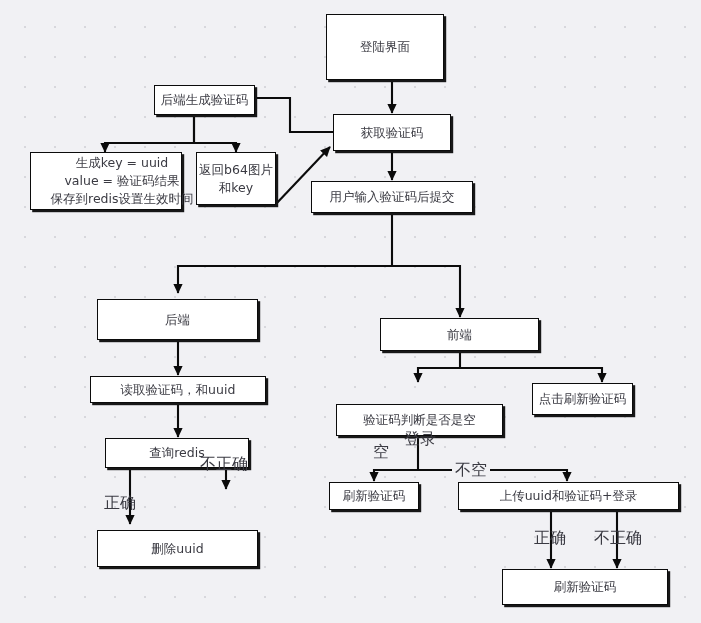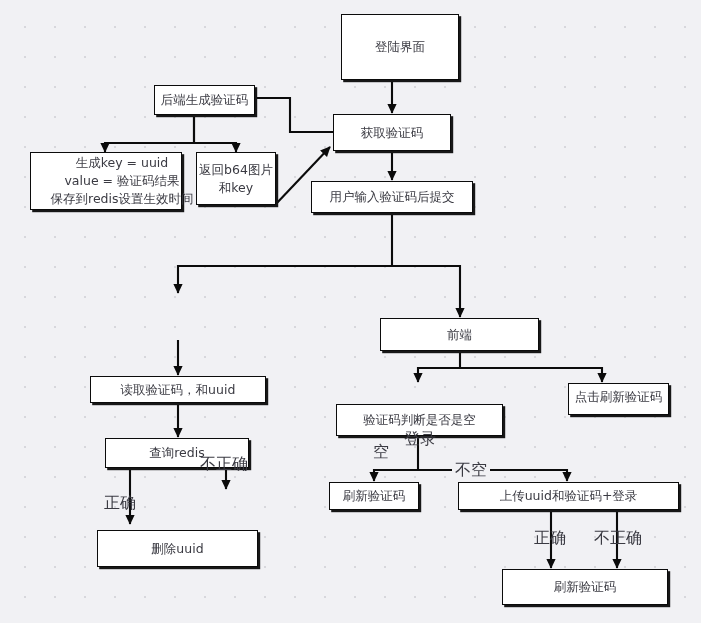--- a/index.html
+++ b/index.html
@@ -96,21 +96,21 @@
 
       <path d="M 418 415 L 418 470"></path>
       <path d="M 418 470 L 374 470 L 374 481" marker-end="url(#ah)"></path>
       <path d="M 418 470 L 567 470 L 567 481" marker-end="url(#ah)"></path>
 
       <path d="M 551 510 L 551 568" marker-end="url(#ah)"></path>
       <path d="M 617 510 L 617 568" marker-end="url(#ah)"></path>
     </g>
   </svg>
 
-  <div class="node" style="left:341px; top:14px; width:118px; height:66px;">
+  <div class="node" style="left:326px; top:14px; width:118px; height:66px;">
     <span class="ln">登陆界面</span>
   </div>
 
   <div class="node" style="left:154px; top:85px; width:101px; height:30px;">
     <span class="ln">后端生成验证码</span>
   </div>
 
   <div class="node" style="left:30px; top:152px; width:152px; height:58px;padding-left:32px;">
     <span class="ln">生成key = uuid</span>
     <span class="ln">value = 验证码结果</span>
@@ -123,20 +123,23 @@
   </div>
 
   <div class="node" style="left:333px; top:114px; width:118px; height:37px;">
     <span class="ln">获取验证码</span>
   </div>
 
   <div class="node" style="left:311px; top:181px; width:162px; height:32px;">
     <span class="ln">用户输入验证码后提交</span>
   </div>
 
+  <div class="node" style="left:97px; top:299px; width:161px; height:41px;">
+    <span class="ln">后端</span>
+  </div>
 
   <div class="node" style="left:90px; top:376px; width:176px; height:27px;">
     <span class="ln">读取验证码，和uuid</span>
   </div>
 
   <div class="node" style="left:105px; top:438px; width:144px; height:30px;">
     <span class="ln">查询redis</span>
   </div>
 
   <div class="node" style="left:97px; top:530px; width:161px; height:37px;">
@@ -144,21 +147,21 @@
   </div>
 
   <div class="node" style="left:380px; top:318px; width:159px; height:33px;">
     <span class="ln">前端</span>
   </div>
 
   <div class="node" style="left:336px; top:404px; width:167px; height:32px;">
     <span class="ln">验证码判断是否是空</span>
   </div>
 
-  <div class="node" style="left:568px; top:383px; width:101px; height:32px;font-family:Liberation Mono, monospace;">
+  <div class="node" style="left:532px; top:383px; width:101px; height:32px;">
     <span class="ln">点击刷新验证码</span>
   </div>
 
   <div class="node" style="left:329px; top:482px; width:90px; height:28px;">
     <span class="ln">刷新验证码</span>
   </div>
 
   <div class="node" style="left:458px; top:482px; width:221px; height:28px;">
     <span class="ln">上传uuid和验证码+登录</span>
   </div>

